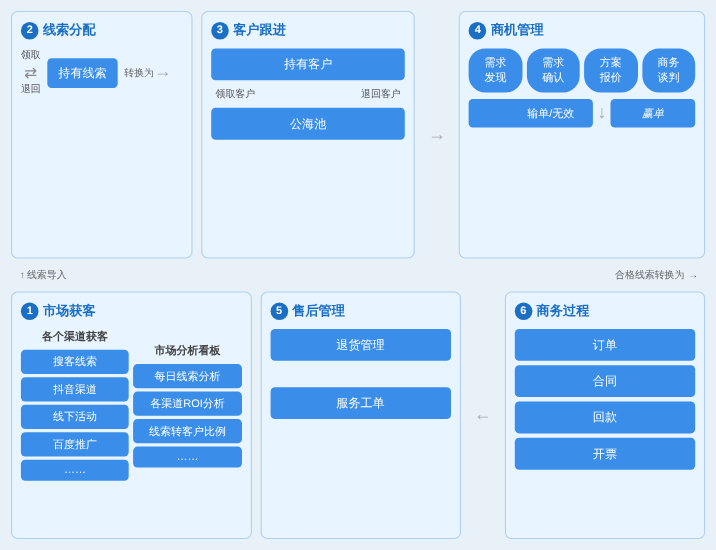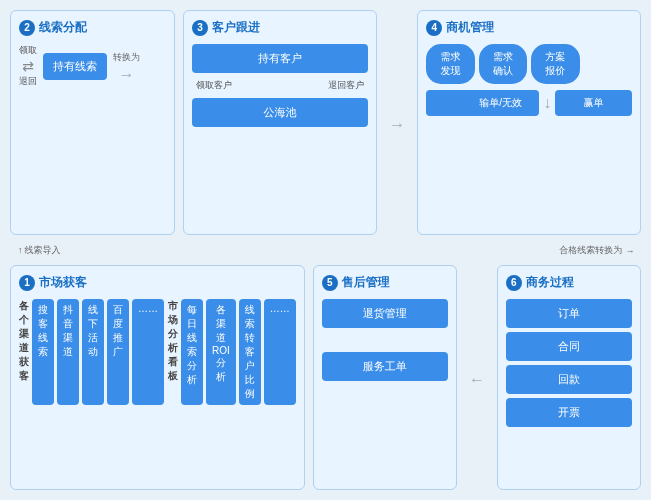--- a/index.html
+++ b/index.html
@@ -144,40 +144,40 @@
       color: white;
       border-radius: 4px;
       padding: 6px 4px;
       font-size: 10px;
       text-align: center;
       cursor: pointer;
     }
 
     .arrow-with-label {
       display: flex;
-      flex-direction: column;
+      flex-direction: row;
       align-items: center;
       align-self: center;
       flex-shrink: 0;
     }
 
     
     .panel-4 {
       flex: 1.1;
     }
 
     .market-grid {
       display: flex;
       gap: 4px;
     }
 
     .market-col {
       flex: 1;
       display: flex;
-      flex-direction: row;
+      flex-direction: column;
       gap: 3px;
       justify-content: center;
     }
 
     .market-col-title {
       font-size: 10px;
       color: #444;
       text-align: center;
       margin-bottom: 2px;
       font-weight: bold;
@@ -284,25 +284,26 @@
 
     <div class="panel panel-3">
       <div class="panel-title">
         <span class="panel-number">4</span>
         <span>商机管理</span>
       </div>
       <div class="biz-grid">
         <div class="biz-box">需求<br>发现</div>
         <div class="biz-box">需求<br>确认</div>
         <div class="biz-box">方案<br>报价</div>
+        <div class="biz-box">商务<br>谈判</div>
       </div>
       <div style="display:flex;gap:4px;align-items:center;justify-content:space-between;">
         <div class="win-box" style="flex:1;padding-left:40px;">输单/无效</div>
         <div style="font-size:16px;color:#aaa;">↓</div>
-        <div class="win-box" style="flex:1;">赢单</div>
+        <div class="win-box" style="flex:1;font-style:italic;">赢单</div>
       </div>
     </div>
 
   </div>
 
   <div style="display:flex;justify-content:space-between;align-items:center;padding:0 8px;height:14px;position:relative;">
     <div style="font-size:9px;color:#666;display:flex;align-items:center;gap:2px;">
       <span>↑</span>
       <span>线索导入</span>
     </div>

